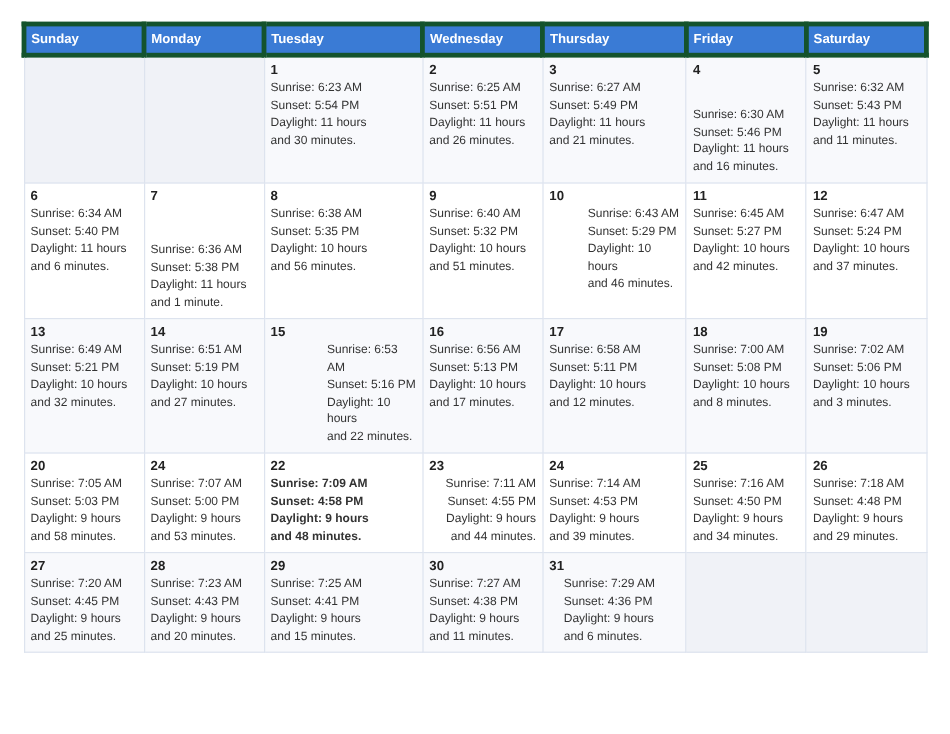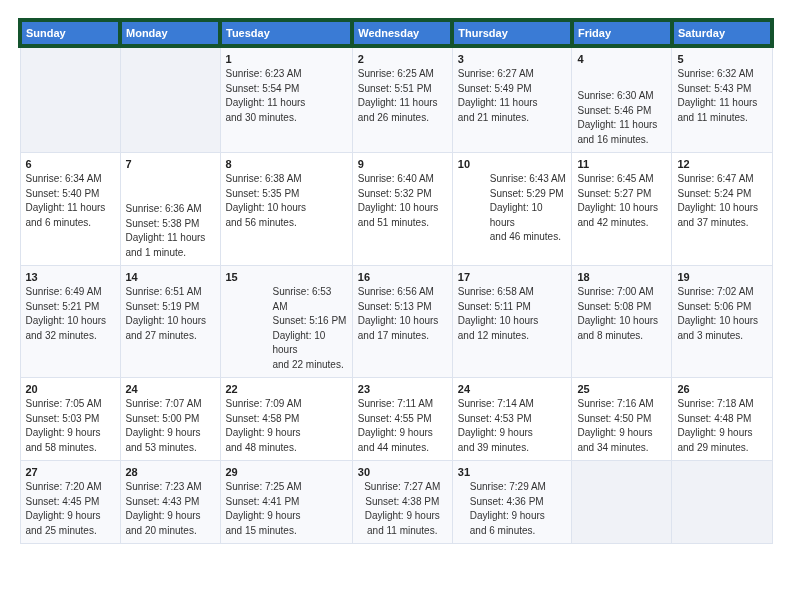--- a/index.html
+++ b/index.html
@@ -252,28 +252,28 @@
           </td>
           <td>
             <span class="day-num">24</span>
             <div class="day-detail" style="white-space: pre-line;">Sunrise: 7:07 AM
 Sunset: 5:00 PM
 Daylight: 9 hours
 and 53 minutes.</div>
           </td>
           <td>
             <span class="day-num">22</span>
-            <div class="day-detail" style="white-space: pre-line;">Sunrise: 7:09 AM
+            <div class="day-detail" style="white-space: pre-line; font-weight: bold;">Sunrise: 7:09 AM
 Sunset: 4:58 PM
 Daylight: 9 hours
 and 48 minutes.</div>
           </td>
           <td>
             <span class="day-num">23</span>
-            <div class="day-detail" style="white-space: pre-line;">Sunrise: 7:11 AM
+            <div class="day-detail" style="white-space: pre-line; text-align: right;">Sunrise: 7:11 AM
 Sunset: 4:55 PM
 Daylight: 9 hours
 and 44 minutes.</div>
           </td>
           <td>
             <span class="day-num">24</span>
             <div class="day-detail" style="white-space: pre-line;">Sunrise: 7:14 AM
 Sunset: 4:53 PM
 Daylight: 9 hours
 and 39 minutes.</div>
@@ -310,21 +310,21 @@
           </td>
           <td>
             <span class="day-num">29</span>
             <div class="day-detail" style="white-space: pre-line;">Sunrise: 7:25 AM
 Sunset: 4:41 PM
 Daylight: 9 hours
 and 15 minutes.</div>
           </td>
           <td>
             <span class="day-num">30</span>
-            <div class="day-detail" style="white-space: pre-line; text-align: center;">Sunrise: 7:27 AM
+            <div class="day-detail" style="white-space: pre-line;">Sunrise: 7:27 AM
 Sunset: 4:38 PM
 Daylight: 9 hours
 and 11 minutes.</div>
           </td>
           <td>
             <span class="day-num">31</span>
             <div class="day-detail" style="white-space: pre-line; margin-left: 12px;">Sunrise: 7:29 AM
 Sunset: 4:36 PM
 Daylight: 9 hours
 and 6 minutes.</div>

